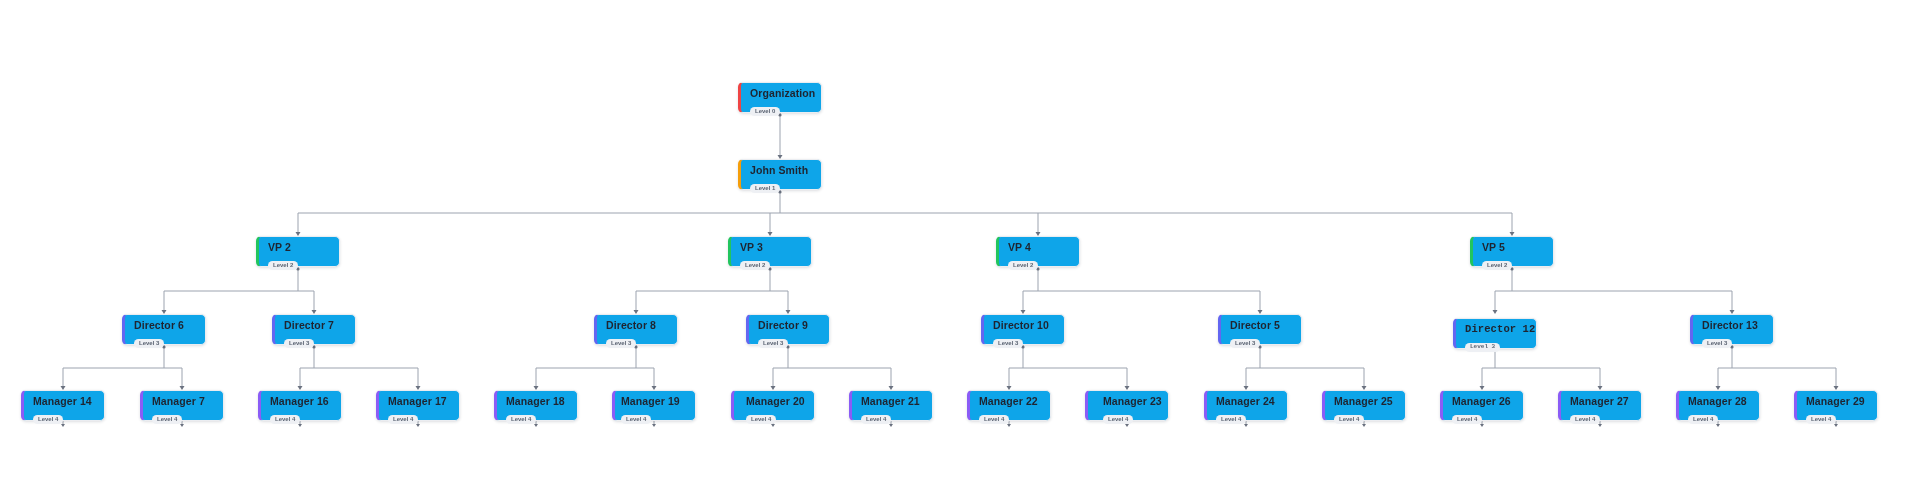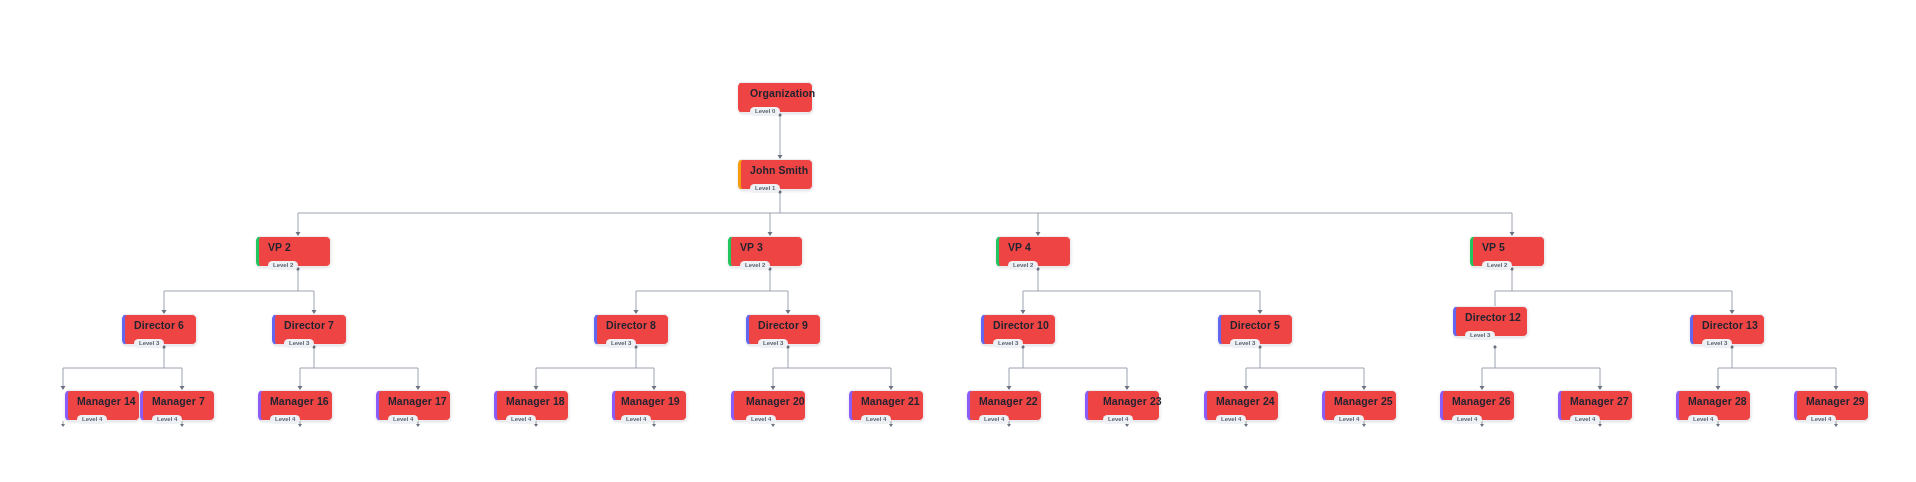--- a/index.html
+++ b/index.html
@@ -2,22 +2,22 @@
 <html><head>
 <meta charset="utf-8">
 <style>
   html,body{margin:0;padding:0;background:#ffffff;}
   .canvas{
     position:relative;width:1916px;height:482px;background:#ffffff;overflow:hidden;
     font-family:"Liberation Sans","DejaVu Sans",sans-serif;
   }
   svg.connectors{position:absolute;left:0;top:0;}
   .org-node{
-    position:absolute;box-sizing:border-box;width:75px;height:31px;
-    background:#ef4444;border:1px solid #ebedf1;border-left-width:3px;border-left-style:solid;
+    position:absolute;box-sizing:border-box;width:84px;height:31px;
+    background:#0ea5e9;border:1px solid #ebedf1;border-left-width:3px;border-left-style:solid;
     border-radius:5px;box-shadow:0 1px 3px rgba(16,24,40,.14);
     padding:5px 6px 0 9px;cursor:pointer;z-index:2;
   }
   .node-title{
     display:block;font-size:10.5px;font-weight:700;color:#1f2430;
     line-height:1.05;white-space:nowrap;letter-spacing:.1px;
   }
   .node-level-badge{
     display:inline-block;margin-top:2.5px;font-size:6px;font-weight:600;
     color:#5a6372;background:#eef0f4;border-radius:7px;padding:1.5px 5px;line-height:1;
@@ -167,23 +167,23 @@
     <div class="org-node" style="left: 256px; top: 236px; border-left-color: rgb(34, 197, 94);"><span class="node-title">VP 2</span><span class="node-level-badge">Level 2</span></div>
     <div class="org-node" style="left: 728px; top: 236px; border-left-color: rgb(34, 197, 94);"><span class="node-title">VP 3</span><span class="node-level-badge">Level 2</span></div>
     <div class="org-node" style="left: 996px; top: 236px; border-left-color: rgb(34, 197, 94);"><span class="node-title">VP 4</span><span class="node-level-badge">Level 2</span></div>
     <div class="org-node" style="left: 1470px; top: 236px; border-left-color: rgb(34, 197, 94);"><span class="node-title">VP 5</span><span class="node-level-badge">Level 2</span></div>
     <div class="org-node" style="left: 122px; top: 314px; border-left-color: rgb(99, 102, 241);"><span class="node-title">Director 6</span><span class="node-level-badge">Level 3</span></div>
     <div class="org-node" style="left: 272px; top: 314px; border-left-color: rgb(99, 102, 241);"><span class="node-title">Director 7</span><span class="node-level-badge">Level 3</span></div>
     <div class="org-node" style="left: 594px; top: 314px; border-left-color: rgb(99, 102, 241);"><span class="node-title">Director 8</span><span class="node-level-badge">Level 3</span></div>
     <div class="org-node" style="left: 746px; top: 314px; border-left-color: rgb(99, 102, 241);"><span class="node-title">Director 9</span><span class="node-level-badge">Level 3</span></div>
     <div class="org-node" style="left: 981px; top: 314px; border-left-color: rgb(99, 102, 241);"><span class="node-title">Director 10</span><span class="node-level-badge">Level 3</span></div>
     <div class="org-node" style="left: 1218px; top: 314px; border-left-color: rgb(99, 102, 241);"><span class="node-title">Director 5</span><span class="node-level-badge">Level 3</span></div>
-    <div class="org-node" style="left: 1453px; top: 306px; border-left-color: rgb(99, 102, 241);"><span class="node-title">Director 12</span><span class="node-level-badge">Level 3</span></div>
+    <div class="org-node" style="left: 1453px; top: 318px; border-left-color: rgb(99, 102, 241); font-family: Liberation Mono, monospace;"><span class="node-title">Director 12</span><span class="node-level-badge">Level 3</span></div>
     <div class="org-node" style="left: 1690px; top: 314px; border-left-color: rgb(99, 102, 241);"><span class="node-title">Director 13</span><span class="node-level-badge">Level 3</span></div>
-    <div class="org-node" style="left: 21px; top: 390px; border-left-color: rgb(139, 92, 246); margin-left: 44px;"><span class="node-title">Manager 14</span><span class="node-level-badge">Level 4</span></div>
+    <div class="org-node" style="left: 21px; top: 390px; border-left-color: rgb(139, 92, 246);"><span class="node-title">Manager 14</span><span class="node-level-badge">Level 4</span></div>
     <div class="org-node" style="left: 140px; top: 390px; border-left-color: rgb(139, 92, 246);"><span class="node-title">Manager 7</span><span class="node-level-badge">Level 4</span></div>
     <div class="org-node" style="left: 258px; top: 390px; border-left-color: rgb(139, 92, 246);"><span class="node-title">Manager 16</span><span class="node-level-badge">Level 4</span></div>
     <div class="org-node" style="left: 376px; top: 390px; border-left-color: rgb(139, 92, 246);"><span class="node-title">Manager 17</span><span class="node-level-badge">Level 4</span></div>
     <div class="org-node" style="left: 494px; top: 390px; border-left-color: rgb(139, 92, 246);"><span class="node-title">Manager 18</span><span class="node-level-badge">Level 4</span></div>
     <div class="org-node" style="left: 612px; top: 390px; border-left-color: rgb(139, 92, 246); padding-left: 6px;"><span class="node-title">Manager 19</span><span class="node-level-badge">Level 4</span></div>
     <div class="org-node" style="left: 731px; top: 390px; border-left-color: rgb(139, 92, 246); padding-left: 12px;"><span class="node-title">Manager 20</span><span class="node-level-badge">Level 4</span></div>
     <div class="org-node" style="left: 849px; top: 390px; border-left-color: rgb(139, 92, 246);"><span class="node-title">Manager 21</span><span class="node-level-badge">Level 4</span></div>
     <div class="org-node" style="left: 967px; top: 390px; border-left-color: rgb(139, 92, 246);"><span class="node-title">Manager 22</span><span class="node-level-badge">Level 4</span></div>
     <div class="org-node" style="left: 1085px; top: 390px; border-left-color: rgb(139, 92, 246); padding-left: 15px;"><span class="node-title">Manager 23</span><span class="node-level-badge">Level 4</span></div>
     <div class="org-node" style="left: 1204px; top: 390px; border-left-color: rgb(139, 92, 246);"><span class="node-title">Manager 24</span><span class="node-level-badge">Level 4</span></div>

